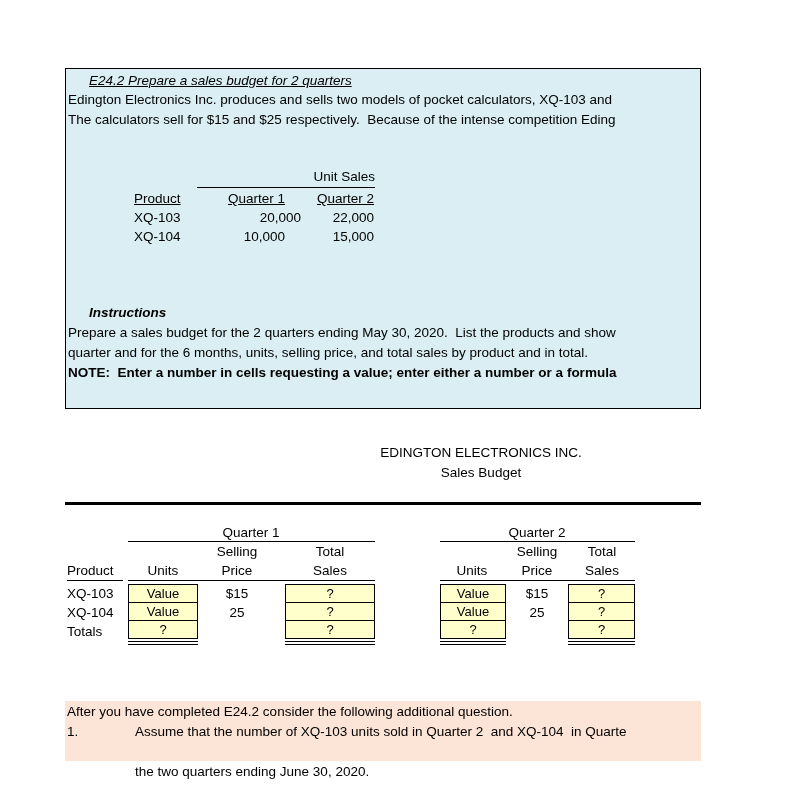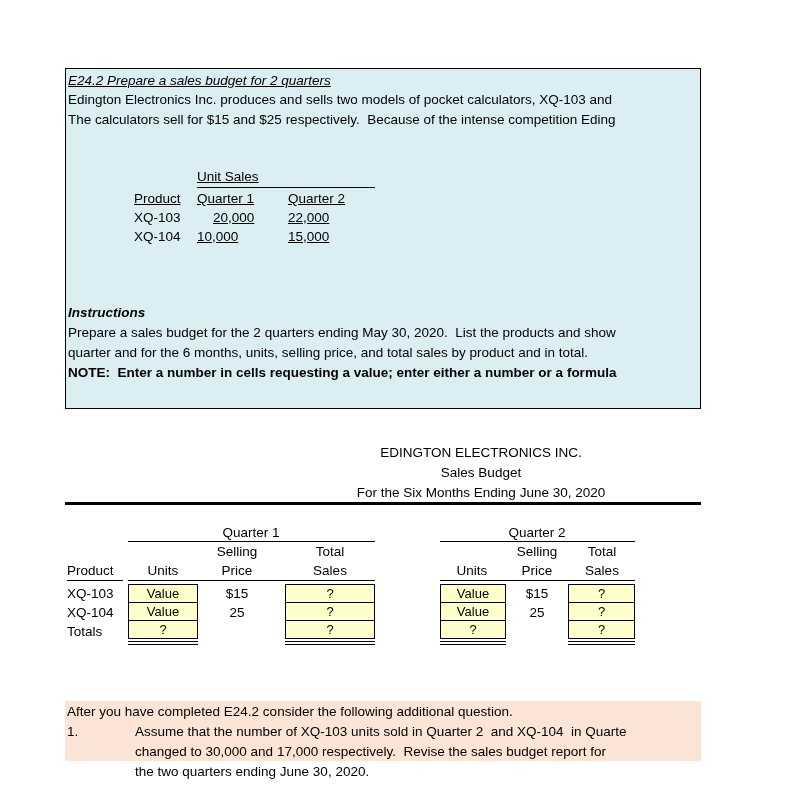--- a/index.html
+++ b/index.html
@@ -2,22 +2,22 @@
 <html><head>
 <meta charset="utf-8">
 <style>
   html,body{margin:0;padding:0;background:#ffffff;}
   #canvas{position:relative;width:800px;height:803px;background:#ffffff;
           font-family:"Liberation Sans",sans-serif;font-size:13.5px;color:#000;overflow:hidden;}
   .t{position:absolute;white-space:pre;line-height:17px;}
   .c{transform:translateX(-50%);}
   .u{text-decoration:underline;}
   .b{font-weight:bold;}
-  .i{font-style:italic;}
-  .ctr{text-align:left;text-decoration:underline;}
+  .i{font-style:italic;margin-left:21px;}
+  .ctr{text-align:right;}
   .rule{position:absolute;background:#000;height:1px;}
   .thick{height:3px;}
   #problem-box{position:absolute;left:65px;top:68px;width:636px;height:341px;
                background:#DAEEF3;border:1px solid #000;box-sizing:border-box;overflow:hidden;}
   #followup-box{position:absolute;left:65px;top:701px;width:636px;height:60px;background:#FCE4D6;}
   .ycol{position:absolute;}
   .ycell{box-sizing:border-box;height:19px;border:1px solid #000;background:#FFFFCC;
          text-align:center;font-size:13px;line-height:17px;}
   .ycell+.ycell{margin-top:-1px;}
   .dblrule{box-sizing:border-box;height:4px;margin-top:2px;border-top:1px solid #000;border-bottom:1px solid #000;}
@@ -48,21 +48,20 @@
     <div class="t ctr" style="left:222px;top:159px;width:86px">15,000</div>
 
     <div class="t b i" style="left:2px;top:235px">Instructions</div>
     <div class="t" style="left:2px;top:255px">Prepare a sales budget for the 2 quarters ending May 30, 2020.  List the products and show</div>
     <div class="t" style="left:2px;top:275px">quarter and for the 6 months, units, selling price, and total sales by product and in total.</div>
     <div class="t b" style="left:2px;top:295px">NOTE:  Enter a number in cells requesting a value; enter either a number or a formula</div>
   </div>
 
   <div class="t c" style="left:481px;top:444px">EDINGTON ELECTRONICS INC.</div>
   <div class="t c" style="left:481px;top:464px">Sales Budget</div>
-  <div class="t c" style="left:481px;top:484px">For the Six Months Ending June 30, 2020</div>
   <div class="rule thick" style="left:65px;top:502px;width:636px"></div>
 
   <div class="t c" style="left:251px;top:524px">Quarter 1</div>
   <div class="t c" style="left:537px;top:524px">Quarter 2</div>
   <div class="rule" style="left:128px;top:541px;width:247px"></div>
   <div class="rule" style="left:440px;top:541px;width:195px"></div>
 
   <div class="t c" style="left:237px;top:543px">Selling</div>
   <div class="t c" style="left:330px;top:543px">Total</div>
   <div class="t c" style="left:537px;top:543px">Selling</div>
@@ -114,17 +113,16 @@
     <div class="ycell">?</div>
     <div class="ycell">?</div>
     <div class="ycell">?</div>
     <div class="dblrule"></div>
   </div>
 
   <div id="followup-box">
     <div class="t" style="left:2px;top:2px">After you have completed E24.2 consider the following additional question.</div>
     <div class="t" style="left:2px;top:22px">1.</div>
     <div class="t" style="left:70px;top:22px">Assume that the number of XQ-103 units sold in Quarter 2  and XQ-104  in Quarte</div>
-    <div class="t" style="left:70px;top:42px">changed to 30,000 and 17,000 respectively.  Revise the sales budget report for</div>
   </div>
   <div class="t" style="left:135px;top:763px">the two quarters ending June 30, 2020.</div>
 
 </div>
 
 </body></html>

